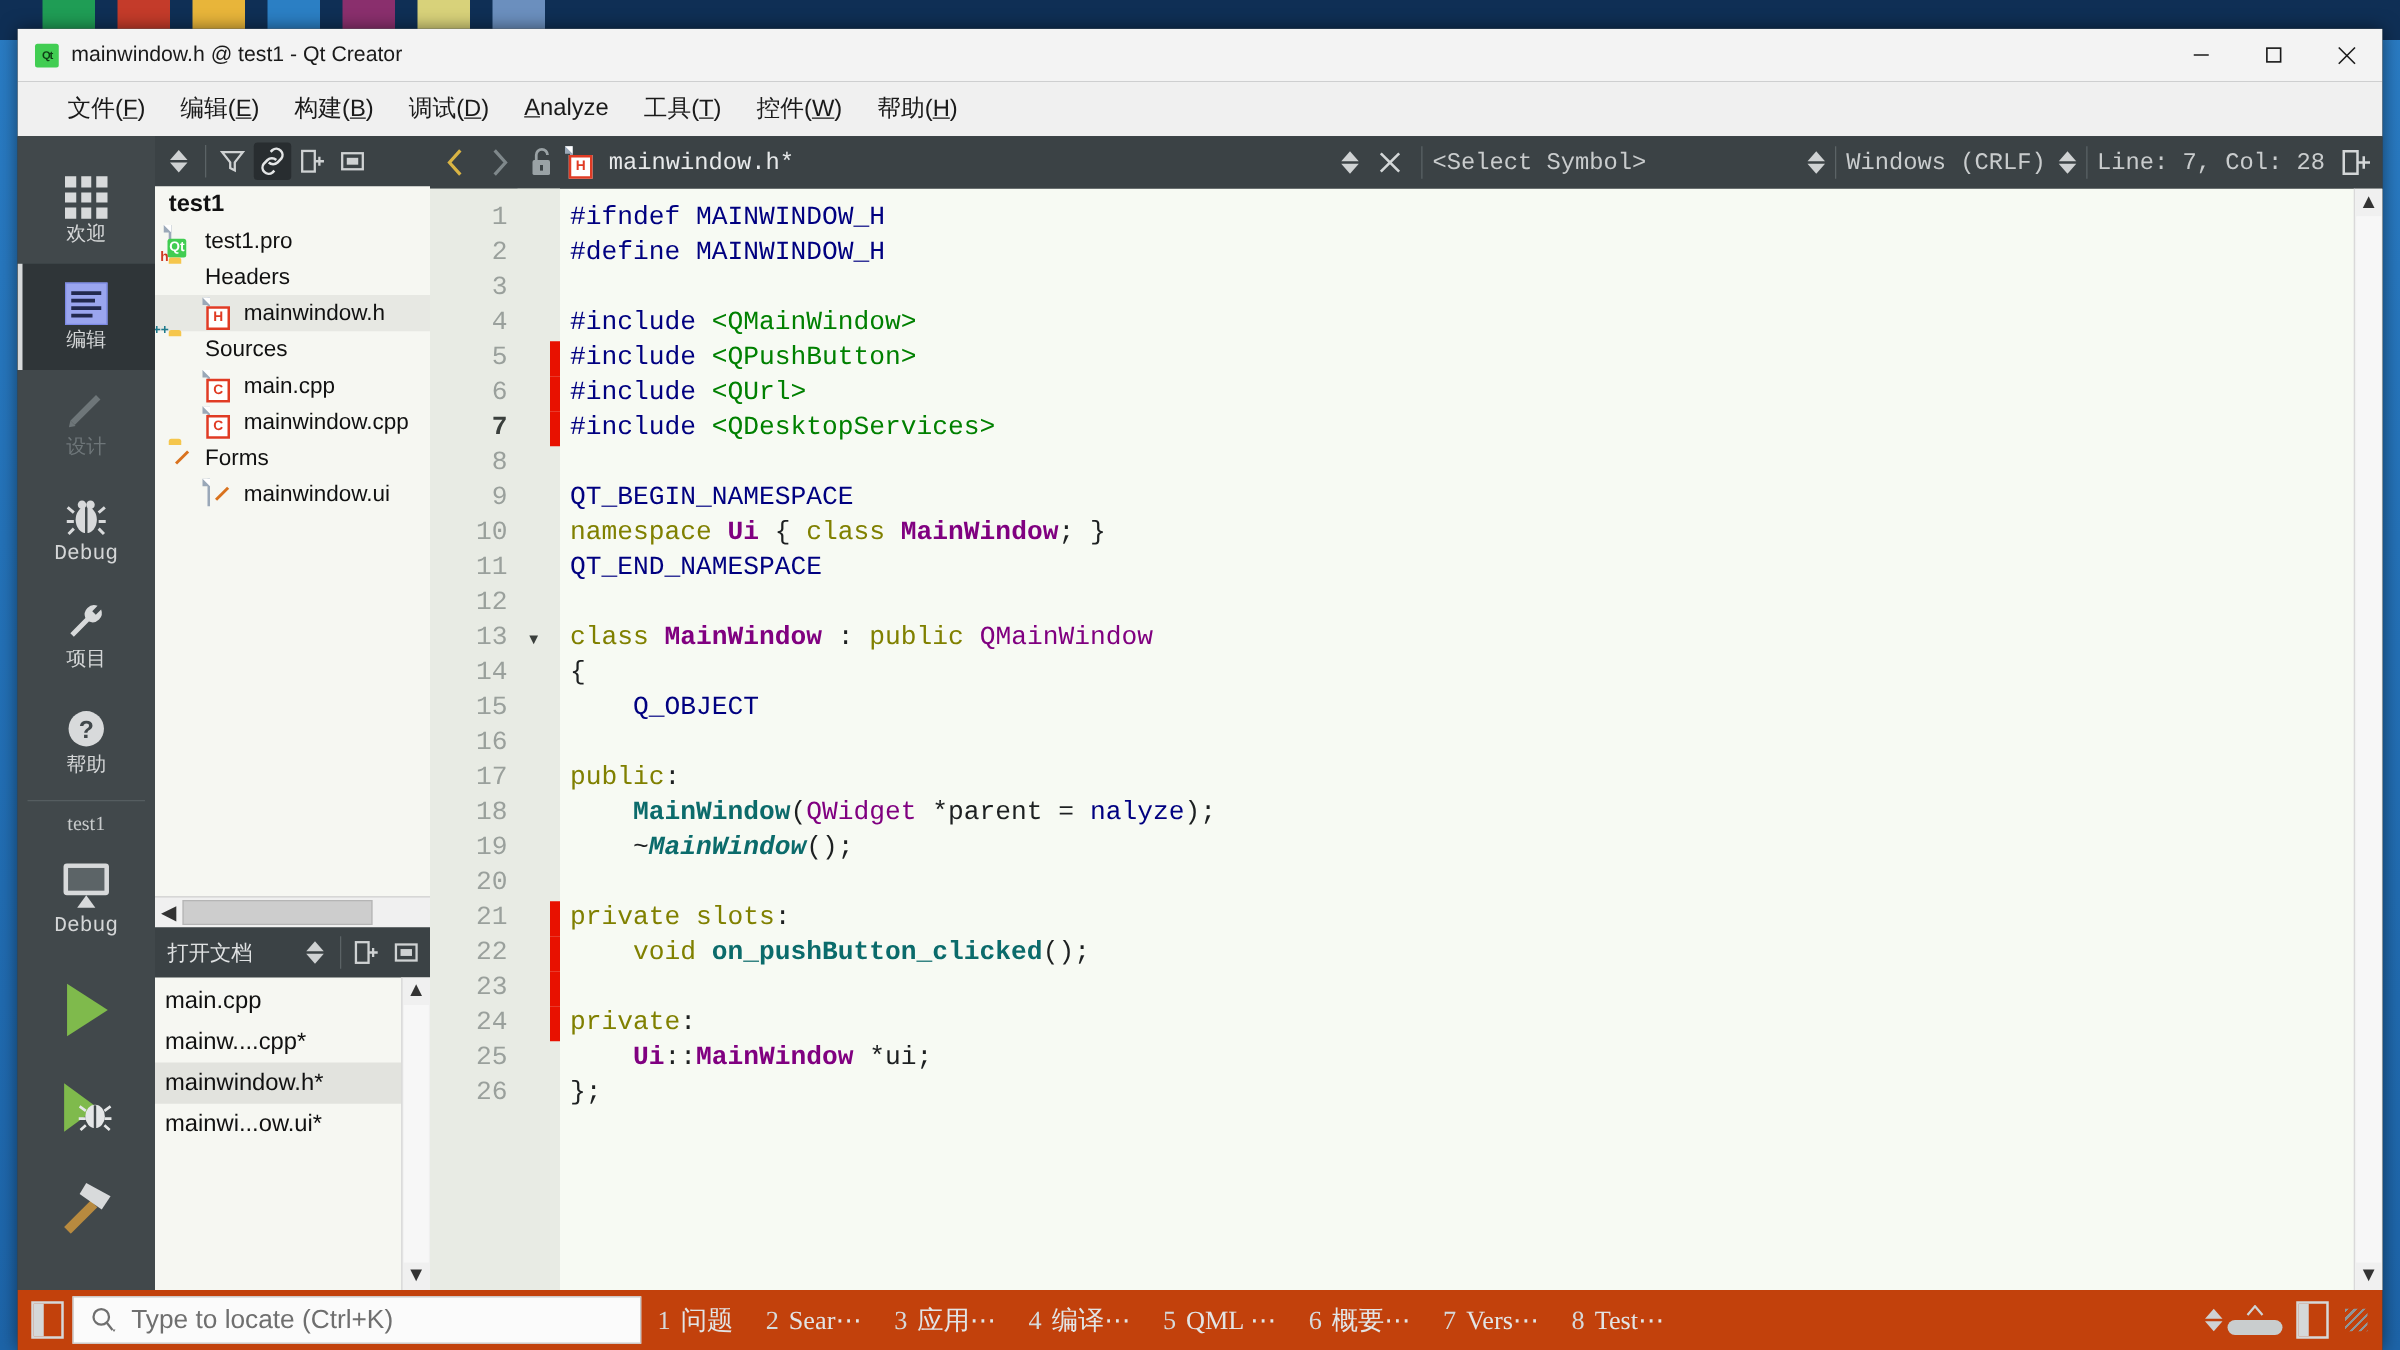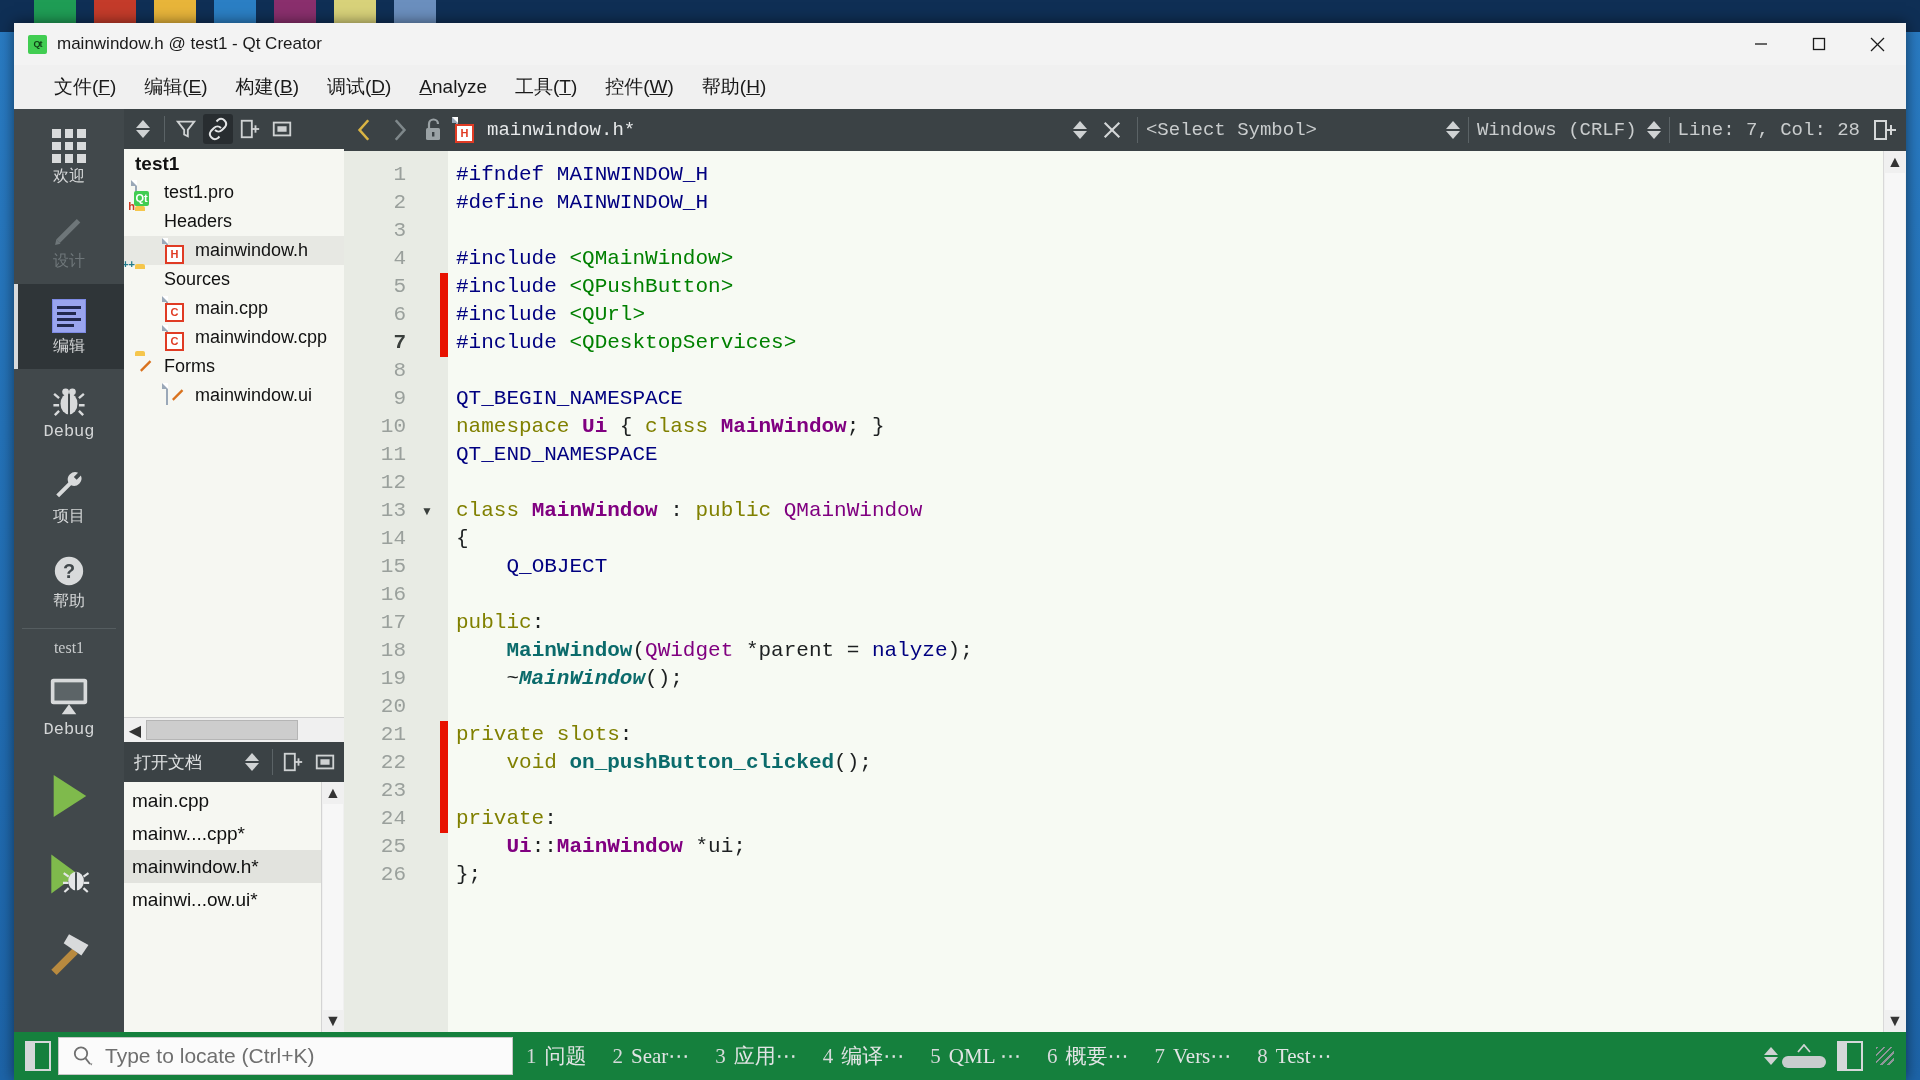--- a/index.html
+++ b/index.html
@@ -52,21 +52,21 @@
     font-size:19px;color:#1a1a1a;padding:4px 14px;white-space:nowrap;
     font-family:"Liberation Sans",sans-serif;
   }
   .menu-item u{text-decoration:underline;}
   
   #wbody{flex:1;display:flex;min-height:0;background:#3b4245;}
   
   #modebar{
     width:110px;flex:0 0 110px;background:#41484b;
     display:flex;flex-direction:column;align-items:stretch;
-    padding-top:5px;
+    padding-top:17px;
   }
   .mode{
     height:85px;display:flex;flex-direction:column;align-items:center;justify-content:center;
     gap:5px;color:#d4d6d7;font-size:16px;position:relative;
   }
   .mode.active{background:#2f3538;}
   .mode.active:before{
     content:"";position:absolute;left:0;top:0;bottom:0;width:4px;background:#d8dadb;
   }
   .mode.disabled{color:#6e7679;}
@@ -156,21 +156,21 @@
   }
   .k{color:#808000;margin-top:18px;}           
   .pp{color:#000080;}          
   .str{color:#008000;}         
   .typ{color:#800080;font-weight:bold;}   
   .typp{color:#800080;}        
   .fn{color:#0b6b6b;font-weight:bold;}    
   .fni{color:#0b6b6b;font-weight:bold;font-style:italic;}
   .edvscroll{width:22px;background:#f0f0f0;border-left:1px solid #d9d9d9;display:flex;flex-direction:column;align-items:center;}
   
-  #bottombar{height:48px;flex:0 0 48px;background:#15803d;display:flex;align-items:center;gap:0;padding:0 4px;}
+  #bottombar{height:48px;flex:0 0 48px;background:#c2410c;display:flex;align-items:center;gap:0;padding:0 4px;}
   .bb-icon{width:40px;height:40px;display:flex;align-items:center;justify-content:center;}
   .sidebar-glyph{width:22px;height:26px;border:2px solid #d5d8d9;display:flex;}
   .sidebar-glyph i{width:8px;background:#d5d8d9;}
   #locator{
     width:455px;height:38px;background:#fbfbfb;border:1px solid #c6c6c6;
     display:flex;align-items:center;gap:10px;padding-left:12px;box-sizing:border-box;
   }
   #locator .ph{font-size:21px;color:#6f6f6f;font-family:"Liberation Sans",sans-serif;}
   .outbtn{
     display:flex;align-items:center;gap:8px;color:#e2e4e5;font-family:"Liberation Serif",serif;
@@ -247,36 +247,36 @@
               <i></i>
               <i></i>
               <i></i>
               <i></i>
               <i></i>
               <i></i>
           </div>
           <div class="mlabel">欢迎</div>
         </div>
 
+        <div class="mode active">
+          <div class="edit-icon">
+              <i></i>
+              <i></i>
+              <i></i>
+              <i></i>
+            </div>
+          <div class="mlabel">编辑</div>
+        </div>
+
         <div class="mode disabled">
           <svg width="34" height="34" viewBox="0 0 24 24">
             <path d="M3 18l2.5 2.5L20 6 17.5 3.5 3 18z" fill="#6e7679"></path>
             <path d="M3 18l-.8 3.8L6 21z" fill="#6e7679"></path>
           </svg>
           <div class="mlabel">设计</div>
-        </div>
-
-        <div class="mode active">
-          <div class="edit-icon">
-              <i></i>
-              <i></i>
-              <i></i>
-              <i></i>
-            </div>
-          <div class="mlabel">编辑</div>
         </div>
 
         <div class="mode">
           <svg width="34" height="34" viewBox="0 0 24 24">
             <ellipse cx="12" cy="14" rx="6" ry="7.5" fill="#d8dadb"></ellipse>
             <rect x="11.3" y="6" width="1.4" height="16" fill="#41484b"></rect>
             <circle cx="9.6" cy="5.5" r="2.4" fill="#d8dadb"></circle>
               <circle cx="14.4" cy="5.5" r="2.4" fill="#d8dadb"></circle>
             <path d="M5 10 L1.5 7 M5 15 L1 15 M5 19 L2 22 M19 10 L22.5 7 M19 15 L23 15 M19 19 L22 22" stroke="#d8dadb" stroke-width="1.7" fill="none"></path>
           </svg>

